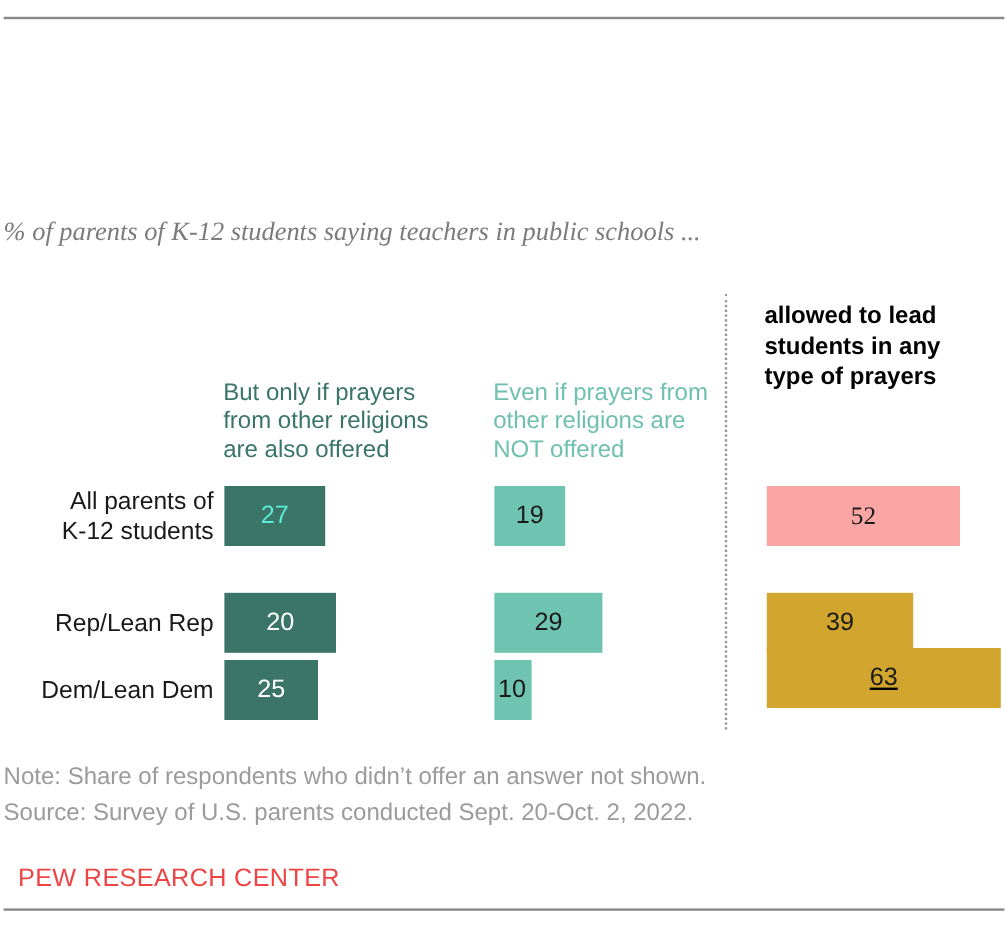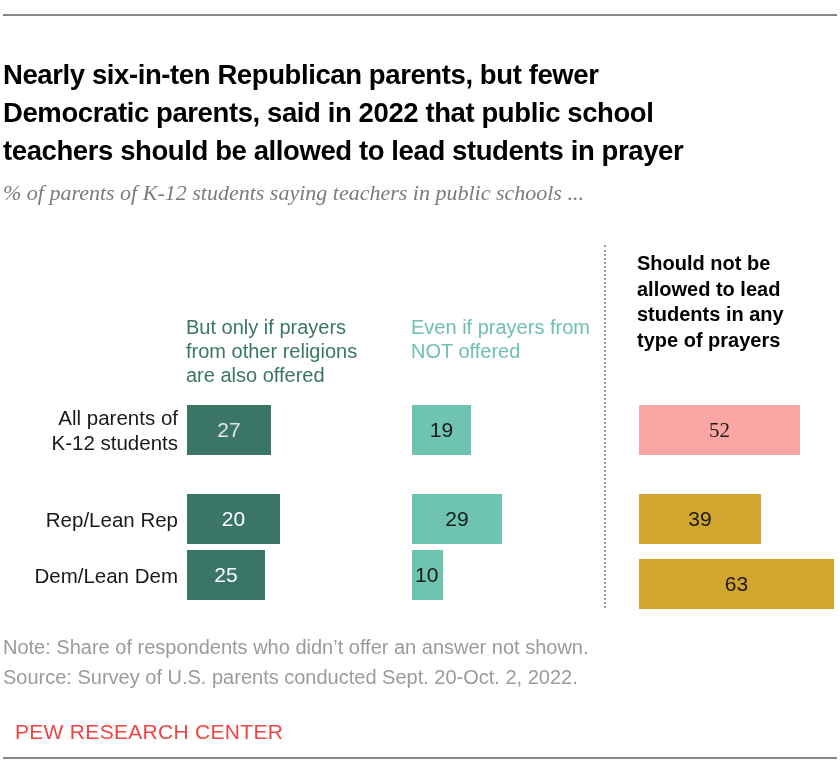--- a/index.html
+++ b/index.html
@@ -61,56 +61,51 @@
     position:absolute; left:3px; top:708px; margin:12px;
     font-size:21px; color:#ef4444; letter-spacing:0.3px; white-space:nowrap;
   }
 </style>
 </head>
 <body>
 
 <div class="page">
   <div class="rule top"></div>
 
-  <h1 class="title">
-    <div>Nearly six-in-ten Republican parents, but fewer</div>
-    <div>Democratic parents, said in 2022 that public school</div>
-    <div>teachers should be allowed to lead students in prayer</div>
-  </h1>
 
   <p class="subtitle">% of parents of K-12 students saying teachers in public schools ...</p>
 
   <div class="chart">
 
     <div class="sub sub-dark">
       <div>But only if prayers</div>
       <div>from other religions</div>
       <div>are also offered</div>
     </div>
 
     <div class="sub sub-teal">
       <div>Even if prayers from</div>
+      <div>other religions are</div>
       <div>NOT offered</div>
     </div>
 
     <div class="dotted"></div>
 
     <div class="gh gh-right">
-      <div>Should not be</div>
       <div>allowed to lead</div>
       <div>students in any</div>
       <div>type of prayers</div>
     </div>
 
     <div id="chart-rows">
         <div class="row-label" style="top: 160px;">
           <div>All parents of<br>K-12 students</div>
         </div>
         <div class="bar" style="left: 187px; top: 160px; width: 84px; background: rgb(58, 117, 103);">
-          <span style="color: #e5e5e5;">27</span>
+          <span style="color: #5eead4;">27</span>
         </div>
         <div class="bar" style="left: 412px; top: 160px; width: 59px; background: rgb(110, 195, 177);">
           <span style="color: rgb(26, 26, 26);">19</span>
         </div>
         <div class="bar" style="left: 639px; top: 160px; width: 161px; background: #fca5a5; font-family: Liberation Serif, serif;">
           <span style="color: rgb(26, 26, 26);">52</span>
         </div>
         <div class="row-label" style="top: 249px;">
           <div>Rep/Lean Rep</div>
         </div>
@@ -125,21 +120,21 @@
         </div>
         <div class="row-label" style="top: 305px;">
           <div>Dem/Lean Dem</div>
         </div>
         <div class="bar" style="left: 187px; top: 305px; width: 78px; background: rgb(58, 117, 103);">
           <span style="color: rgb(255, 255, 255);">25</span>
         </div>
         <div class="bar narrow" style="left: 412px; top: 305px; width: 31px; background: rgb(110, 195, 177);">
           <span style="color: rgb(26, 26, 26);">10</span>
         </div>
-        <div class="bar" style="left: 639px; top: 314px; width: 195px; background: rgb(210, 165, 46);">
+        <div class="bar" style="left: 639px; top: 295px; width: 195px; background: rgb(210, 165, 46); text-decoration: underline;">
           <span style="color: rgb(26, 26, 26);">63</span>
         </div>
       </div>
   </div>
 
   <p class="note">Note: Share of respondents who didn’t offer an answer not shown.</p>
   <p class="source">Source: Survey of U.S. parents conducted Sept. 20-Oct. 2, 2022.</p>
   <p class="footer">PEW RESEARCH CENTER</p>
 
   <div class="rule bottom"></div>

